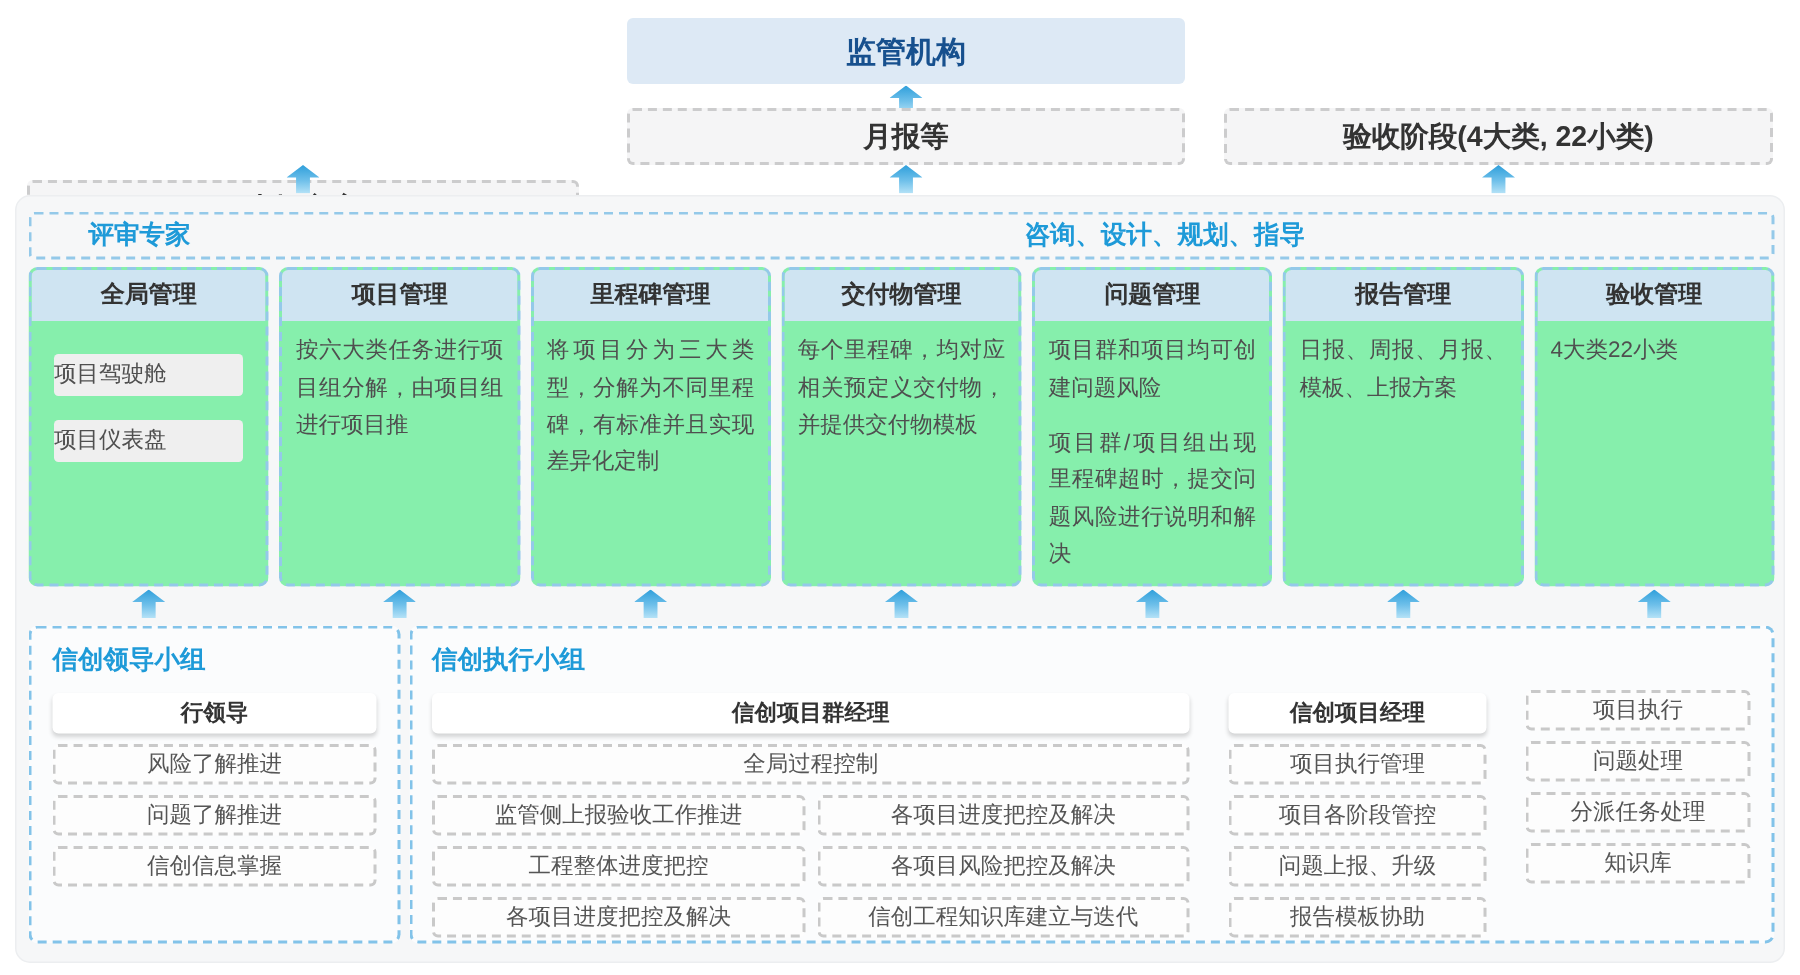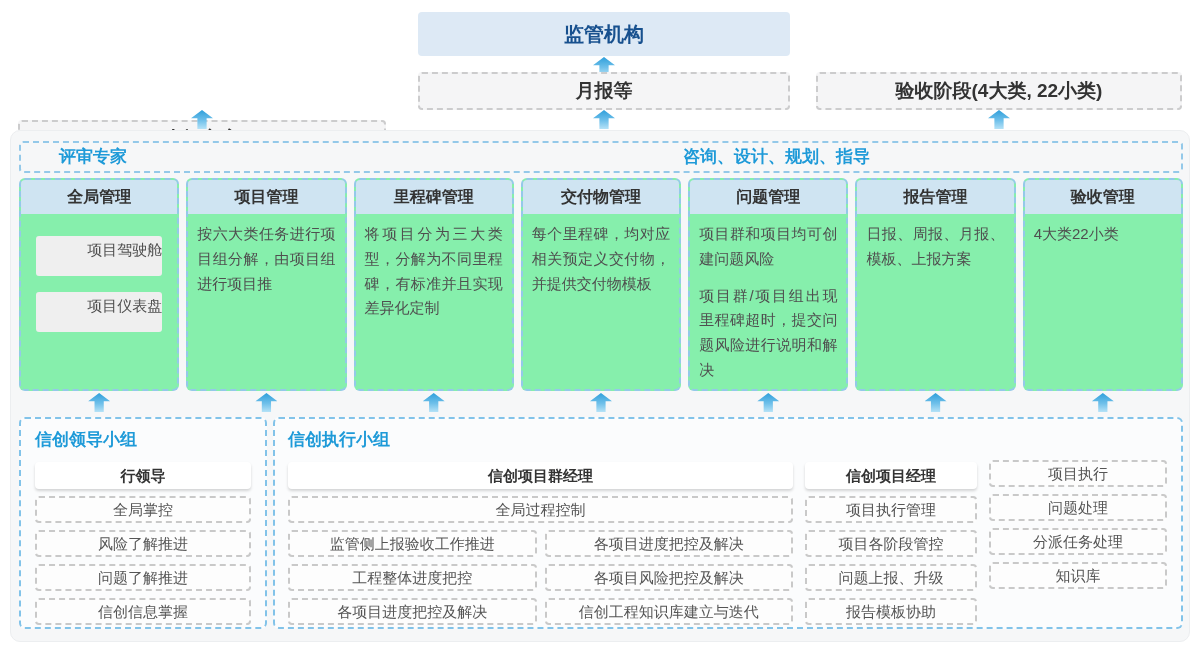--- a/index.html
+++ b/index.html
@@ -39,40 +39,40 @@
 
   
   .columns { position:absolute; left:8px; top:47px; width:1164px; height:213px;
     display:flex; gap:7px; }
   .col { flex:1; border:2px dashed #94c9e9; border-radius:6px; background:#86efac; overflow:hidden; }
   .col-header { height:34px; line-height:34px; text-align:center; background:#cfe4f2;
     font-size:16px; font-weight:bold; color:#333; }
   .col-body { padding:8px 9px; font-size:15px; color:#4f4f4f; line-height:1.65;
     text-align:justify; text-justify:inter-character; }
   .col-body p + p { margin-top:12px; }
-  .mini-box { margin:14px 6px 0 6px; height:40px; line-height:28px; background:#efefef;
-    border-radius:3px; text-align:right; font-size:15px; color:#4f4f4f; }
+  .mini-box { margin:14px 6px 0 6px; height:28px; line-height:28px; background:#efefef;
+    border-radius:3px; text-align:left; font-size:15px; color:#4f4f4f; }
   .mini-box + .mini-box { margin-top:16px; }
 
   
   .arrows7 { position:absolute; left:8px; top:262px; width:1164px; height:20px; display:flex; gap:7px; }
   .arrows7 .cell { flex:1; display:flex; justify-content:center; }
 
   
   .bottom-row { position:absolute; left:8px; top:286px; width:1164px; height:212px; display:flex; gap:6px; }
   .group { border:2px dashed #82c3e9; border-radius:6px; background:#fbfcfd; }
   .group-lead { width:248px; padding:0 14px; }
   .group-exec { flex:1; padding:0 14px 0 13px; }
   .group-title { margin-top:8px; height:26px; line-height:26px; text-align:left;
     font-size:17px; font-weight:bold; color:#1e9ad8; }
   .role-box { margin-top:9px; height:27px; line-height:27px; background:#ffffff; border-radius:4px;
     box-shadow:0 2px 3px rgba(0,0,0,0.16); text-align:center; font-size:15px; font-weight:bold; color:#333; }
   .g-item { margin-top:7px; height:27px; line-height:23px; border:2px dashed #c9c9c9; border-radius:4px;
     background:#fdfdfd; text-align:center; font-size:15px; color:#555; }
-  .exec-cols { display:flex; gap:12px; }
+  .exec-cols { display:flex; gap:26px; }
   .sub1 { width:505px; }
   .sub2 { width:172px; }
   .sub3 { flex:1; }
   .two-col { display:flex; gap:8px; }
   .two-col > div { flex:1; }
 </style>
 </head>
 <body>
 
 <div class="canvas">
@@ -170,21 +170,20 @@
       <div class="cell">
           <div class="arr"></div>
         </div>
     </div>
 
     <div class="bottom-row">
 
       <div class="group group-lead">
         <div class="group-title">信创领导小组</div>
         <div class="role-box">行领导</div>
-        <div class="g-item">全局掌控</div>
         <div class="g-item">风险了解推进</div>
         <div class="g-item">问题了解推进</div>
         <div class="g-item">信创信息掌握</div>
       </div>
 
       <div class="group group-exec">
         <div class="group-title">信创执行小组</div>
         <div class="exec-cols">
 
           <div class="sub1">

